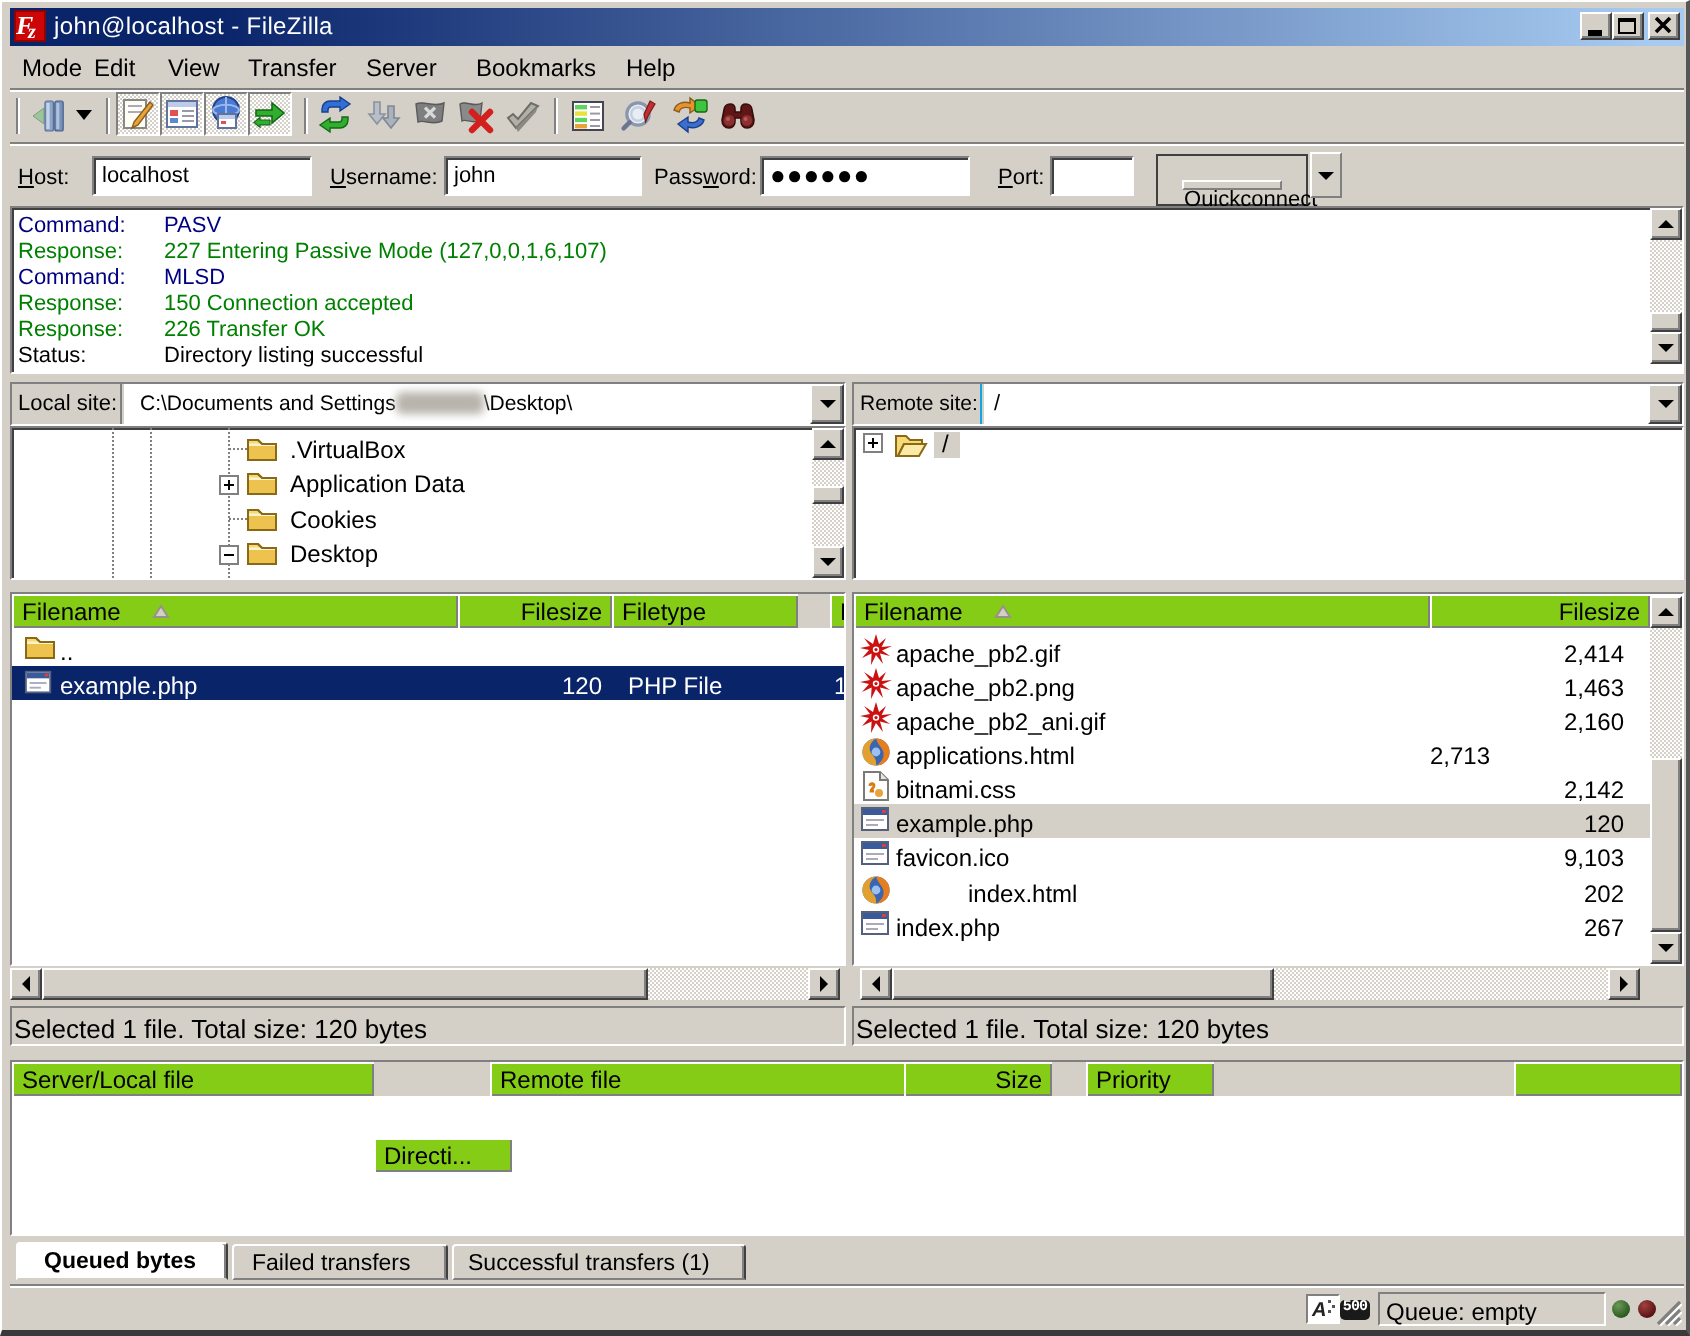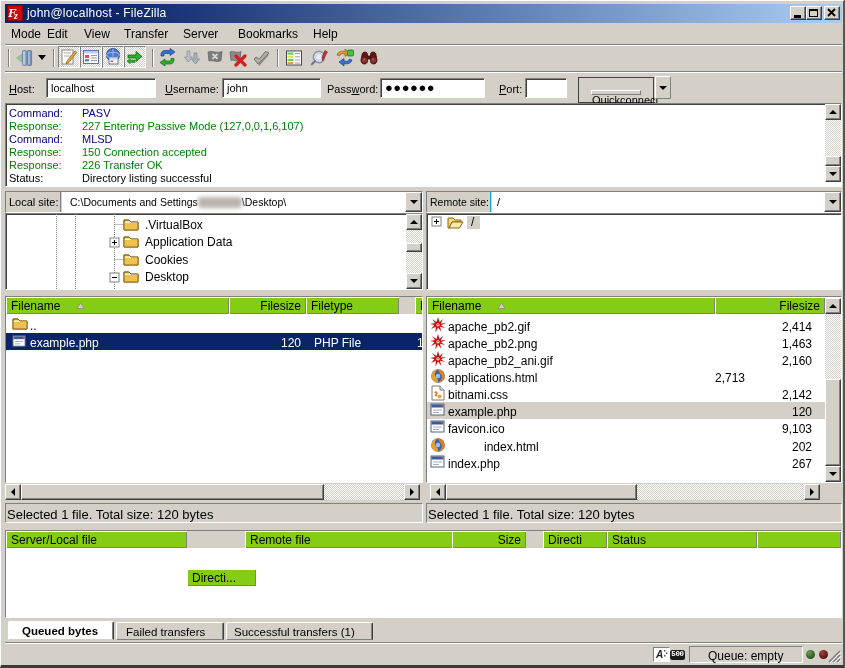--- a/index.html
+++ b/index.html
@@ -455,22 +455,21 @@
 
   <div class="abs sunkenlite" style="left:4px;top:502px;width:418px;height:20px;padding:3px 0 0 1px;font-size:13px;">Selected 1 file. Total size: 120 bytes</div>
   <div class="abs sunkenlite" style="left:425px;top:502px;width:416px;height:20px;padding:3px 0 0 1px;font-size:13px;">Selected 1 file. Total size: 120 bytes</div>
 
   <div class="abs" id="queue" style="left:4px;top:529px;width:837px;height:88px;border:1px solid;border-color:#808080 #fff #fff #808080;background:#fff;">
     <div class="abs" style="left:0;top:0;width:835px;height:17px;background:#d4d0c8;">
       <div class="hdrcol" style="left:0;width:181px;">Server/Local file</div>
       <div class="hdrcol" style="left:181px;width:69px;margin-top:38px;">Directi...</div>
       <div class="hdrcol" style="left:239px;width:224px;">Remote file</div>
       <div class="hdrcol" style="left:446px;width:74px;text-align:right;">Size</div>
-      <div class="hdrcol" style="left:537px;width:64px;">Directi</div>
-      <div class="hdrcol" style="left:601px;width:150px;">Status</div>
+      <div class="hdrcol" style="left:537px;width:64px;">Priority</div>
       <div class="hdrcol" style="left:751px;width:84px;"></div>
     </div>
   </div>
 
   <div class="abs" id="tabs" style="left:4px;top:620px;width:837px;height:20px;font-size:11.5px;">
     <div class="abs" style="left:3px;top:0px;width:106px;height:19px;background:#fff;border:1px solid;border-color:#fff #404040 #d4d0c8 #fff;box-shadow:inset -1px 0 0 #808080;border-radius:2px 2px 0 0;padding:3px 0 0 13px;font-weight:bold;">Queued bytes</div>
     <div class="abs" style="left:111px;top:1px;width:108px;height:18px;background:#d4d0c8;border:1px solid;border-color:#fff #404040 #808080 #fff;box-shadow:inset -1px 0 0 #808080;border-radius:2px 2px 0 0;padding:3px 0 0 9px;">Failed transfers</div>
     <div class="abs" style="left:221px;top:1px;width:147px;height:18px;background:#d4d0c8;border:1px solid;border-color:#fff #404040 #808080 #fff;box-shadow:inset -1px 0 0 #808080;border-radius:2px 2px 0 0;padding:3px 0 0 7px;">Successful transfers (1)</div>
   </div>
 
@@ -479,21 +478,21 @@
     <div class="abs" style="left:0;top:1px;width:837px;height:1px;background:#fff;"></div>
     <div class="abs sunkenlite" style="left:648px;top:5px;width:17px;height:15px;background:#fff;text-align:center;">
       <svg width="14" height="12" viewBox="0 0 14 12">
           <text x="1" y="10" font-size="10" font-weight="bold" font-style="italic" font-family="Liberation Sans" fill="#222">A</text>
           <rect x="9" y="2" width="1.5" height="1.5" fill="#555"></rect>
           <rect x="11" y="4.5" width="1.5" height="1.5" fill="#555"></rect>
           <rect x="9" y="7" width="1.5" height="1.5" fill="#555"></rect>
         </svg>
     </div>
     <div class="abs" style="left:665px;top:8px;width:15px;height:10px;background:#1a1a1a;border-radius:2.5px;color:#fff;font-size:7.5px;font-weight:bold;text-align:center;line-height:9px;letter-spacing:-0.4px;font-family:'Liberation Mono',monospace;">500</div>
-    <div class="abs sunkenlite" style="left:684px;top:4px;width:114px;height:17px;padding:2px 0 0 18px;font-size:12px;">Queue: empty</div>
+    <div class="abs sunkenlite" style="left:684px;top:4px;width:114px;height:17px;padding:2px 0 0 3px;font-size:12px;">Queue: empty</div>
     <div class="led" style="left:801px;top:8px;background:radial-gradient(circle at 35% 30%,#6a9a5a,#2d5a1e 70%);"></div>
     <div class="led" style="left:814px;top:8px;background:radial-gradient(circle at 35% 30%,#a04040,#5a1414 70%);"></div>
     <svg class="abs" style="left:823px;top:8px;" width="13" height="13" viewBox="0 0 13 13">
       <g stroke="#808080" stroke-width="1.6">
           <line x1="12" y1="1" x2="1" y2="12"></line>
           <line x1="12" y1="5" x2="5" y2="12"></line>
           <line x1="12" y1="9" x2="9" y2="12"></line>
         </g>
       <g stroke="#fff" stroke-width="1">
           <line x1="13" y1="2" x2="2" y2="13"></line>

